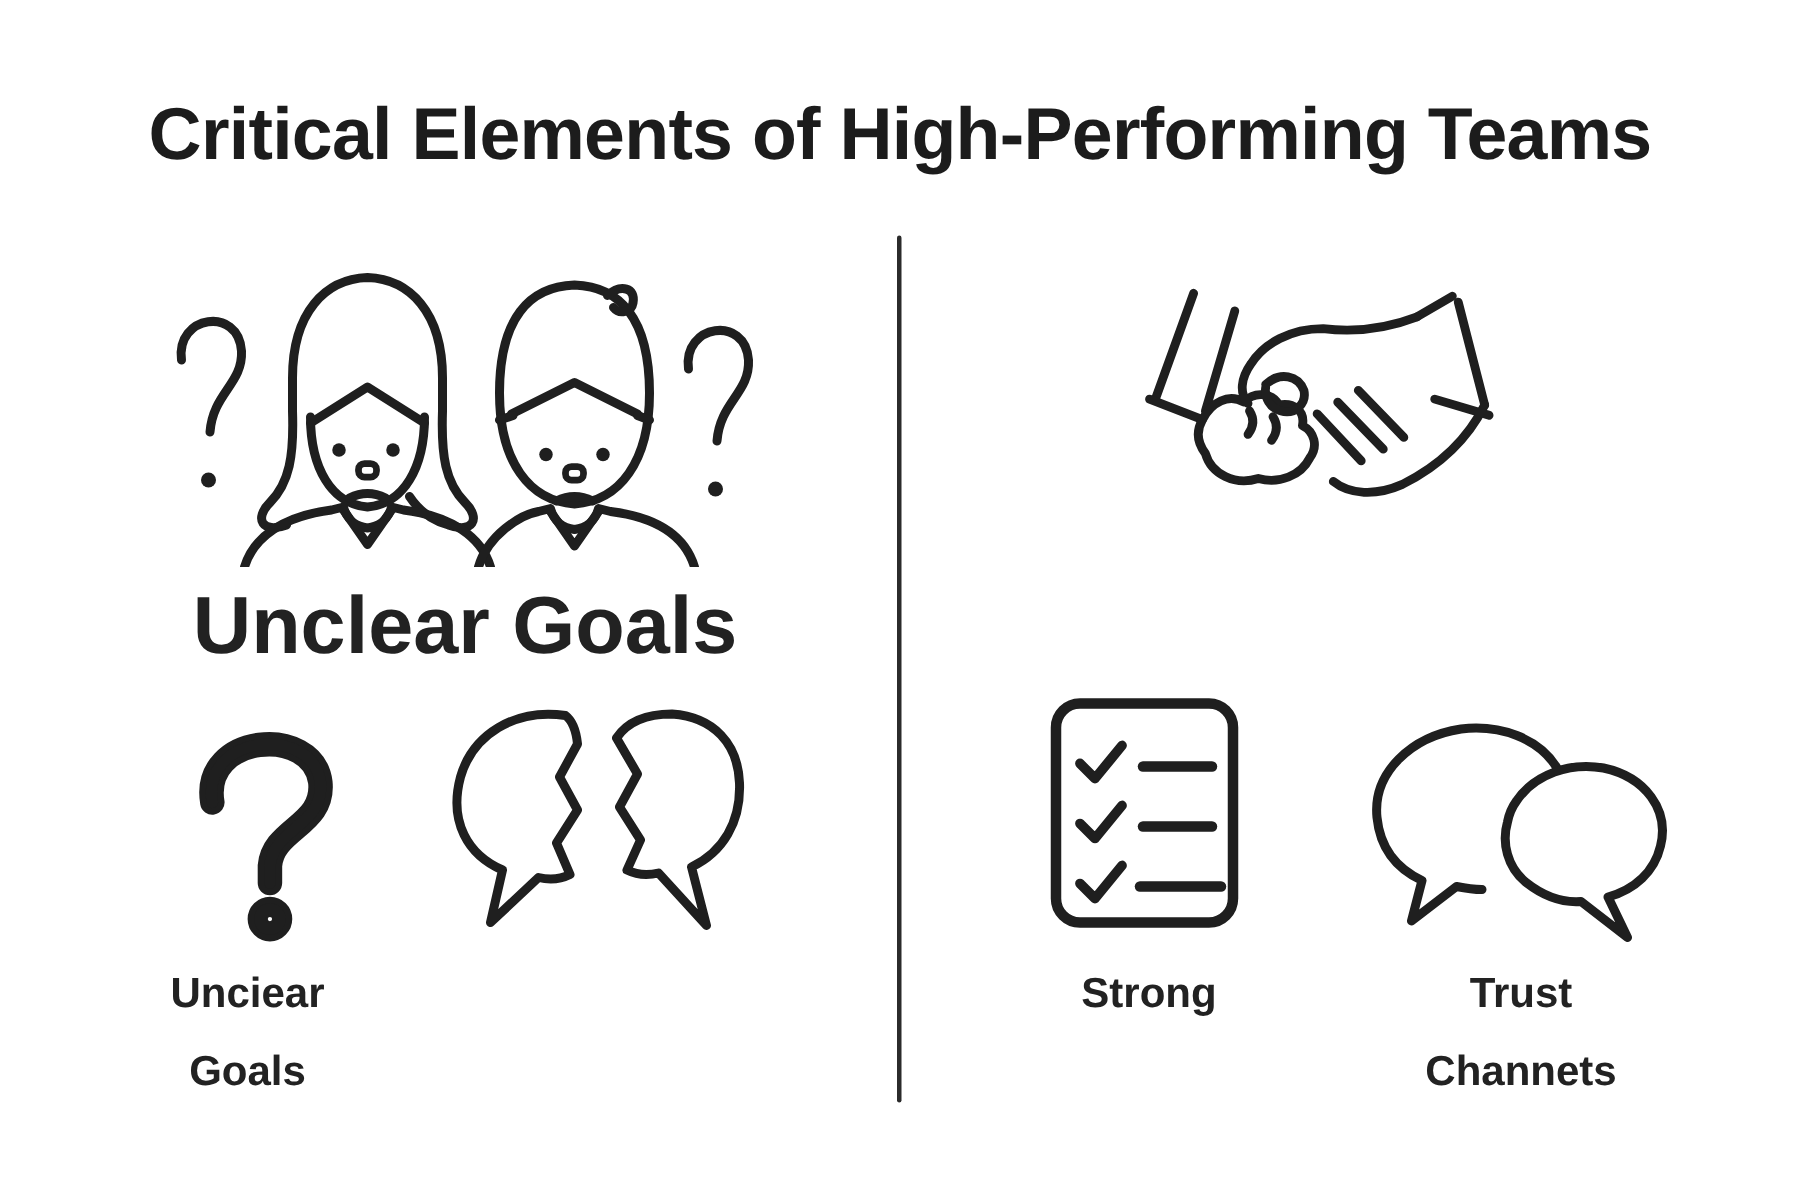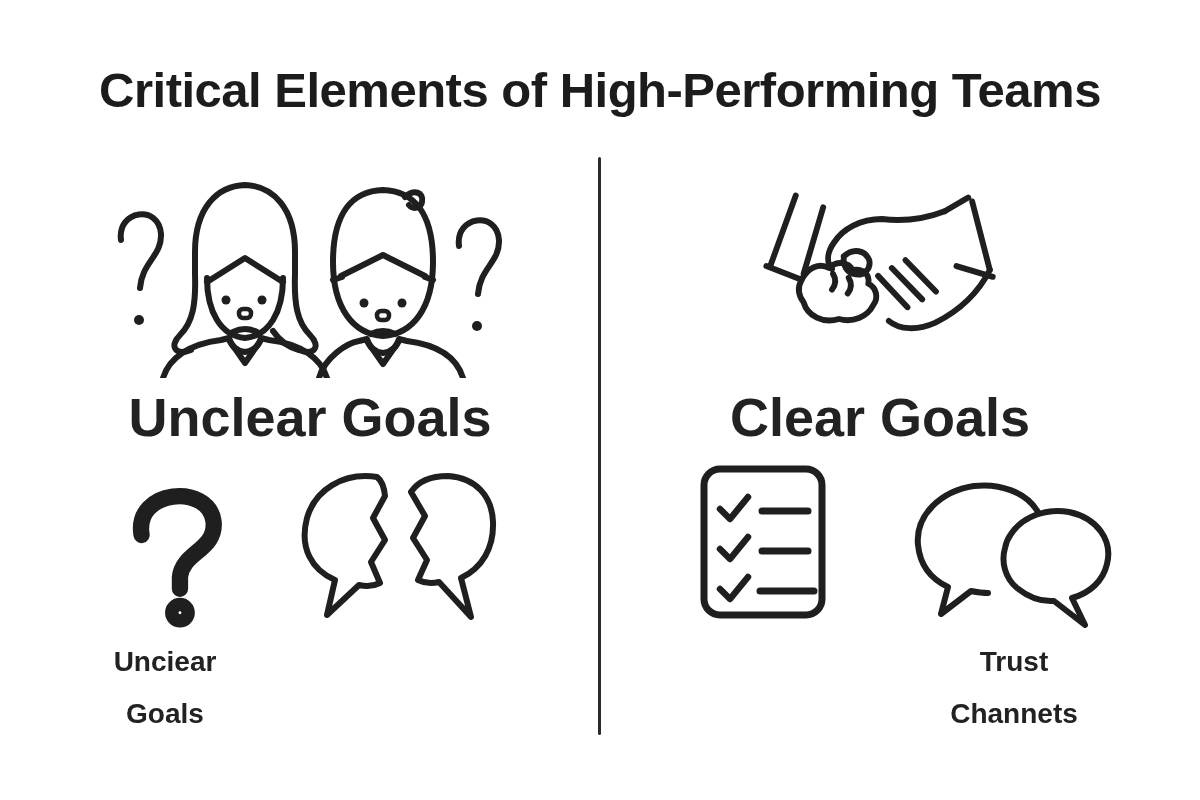--- a/index.html
+++ b/index.html
@@ -150,21 +150,20 @@
       <path d="M 250,100 C 238,124 218,142 194,154 C 176,162 158,161 147,152"></path>
 
       <path d="M 136,106 L 166,138"></path>
       <path d="M 150,98 L 181,130"></path>
       <path d="M 164,90 L 195,122"></path>
 
       <path d="M 101,86 C 111,77 123,80 127,90 C 129,99 121,107 111,104 C 104,102 100,95 101,88"></path>
     </g>
   </svg>
 
-  <div class="abs main-label" style="left:630px;">Clear Goals</div>
 
   <svg class="abs" style="left:698px; top:463px;" width="130" height="158" viewBox="0 0 130 158">
     <g class="stroke" stroke-width="7">
       <rect x="6" y="6" width="118" height="146" rx="16"></rect>
       <path d="M 64,48 L 110,48"></path>
       <path d="M 64,88 L 110,88"></path>
       <path d="M 62,128 L 116,128"></path>
     </g>
     <g class="stroke" stroke-width="6.5">
       <path d="M 22,46 L 32,56 L 50,34"></path>
@@ -174,20 +173,21 @@
   </svg>
 
   <svg class="abs" style="left:904px; top:476px;" width="212" height="152" viewBox="0 0 212 152">
     <g class="stroke" stroke-width="6">
       <path d="M 134,36 C 122,16 96,7 70,10 C 37,15 11,39 14,69 C 16,89 27,103 44,111 L 37,138 L 67,115 C 72,116 78,117 84,117"></path>
       <path fill="#ffffff" d="M 107,58 C 119,40 143,32 165,36 C 193,42 209,64 203,88 C 199,105 186,117 168,122 L 181,149 L 150,125 C 136,126 123,120 113,112 C 101,102 97,86 101,72 C 102,67 104,62 107,58 Z"></path>
     </g>
   </svg>
 
   <div class="abs sub-label" style="left:636px; width:260px;">
+    <div>Strong</div>
   </div>
 
   <div class="abs sub-label" style="left:849px; width:330px;">
     <div>Trust</div>
     <div>Channets</div>
   </div>
 
 </div>
 
 </body></html>

